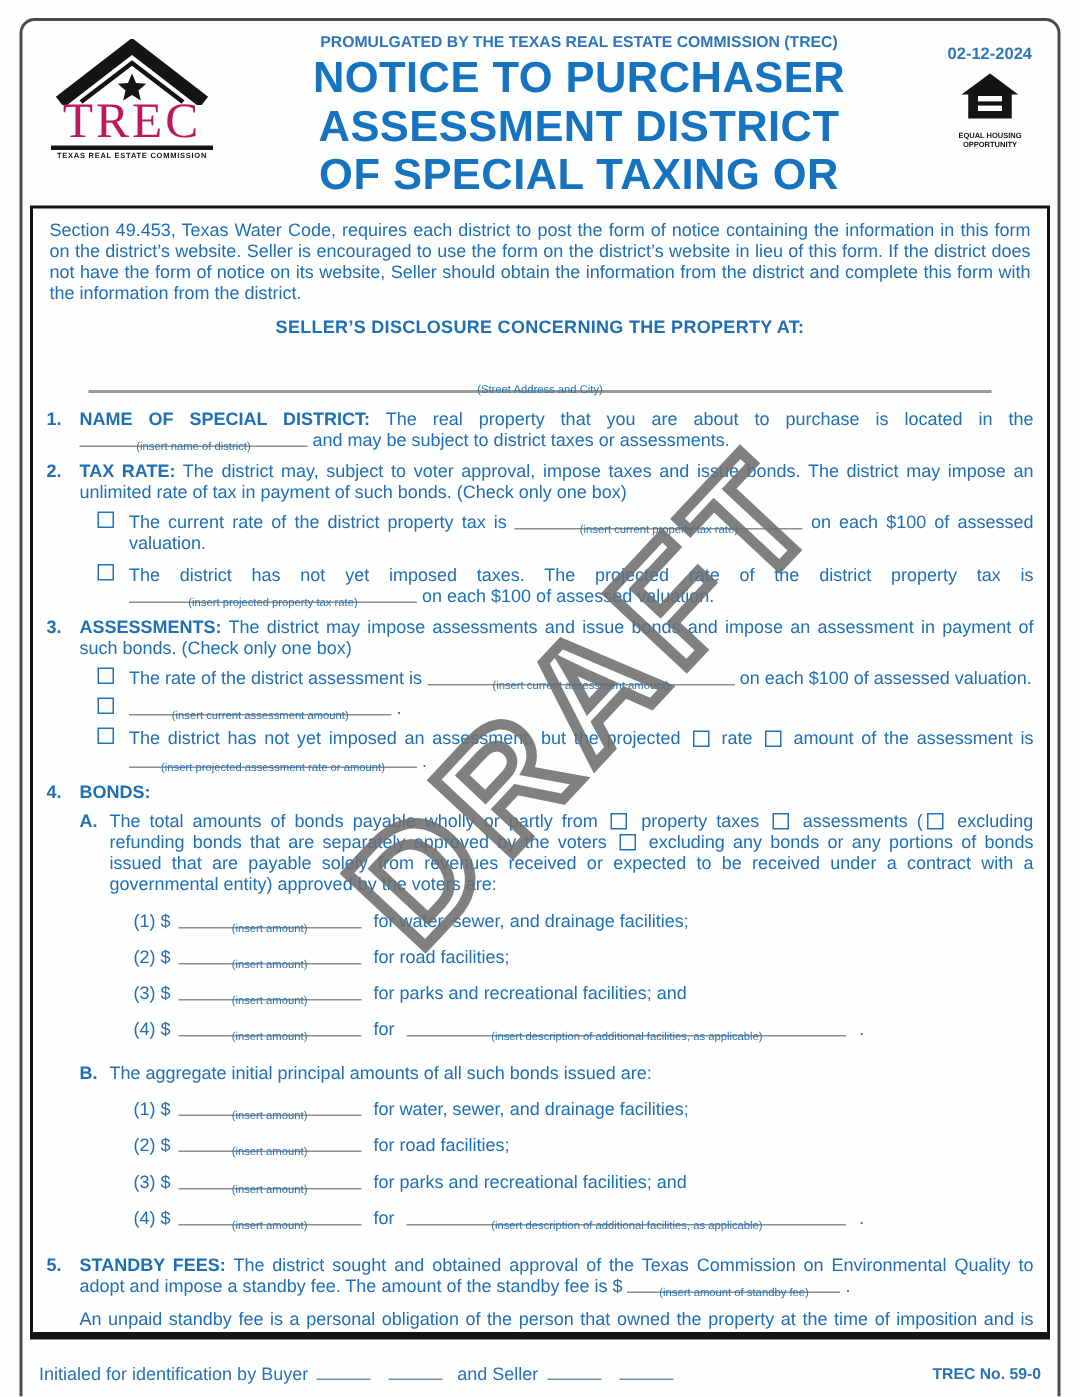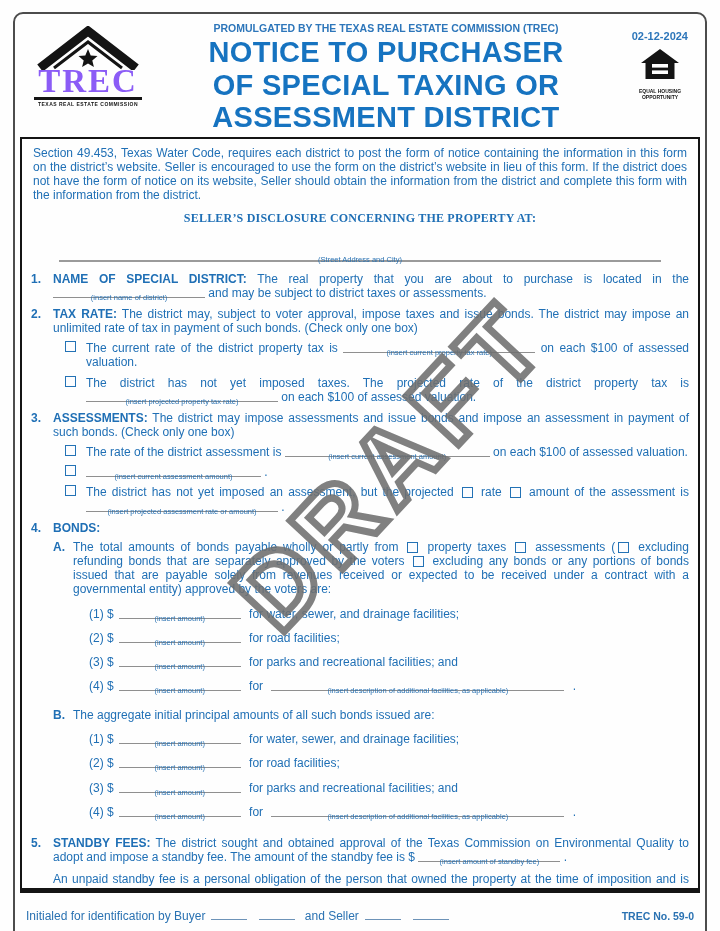--- a/index.html
+++ b/index.html
@@ -8,34 +8,34 @@
     background:#fefefe;overflow:hidden;
     font-family:"Liberation Sans",sans-serif;
     color:#1f6fb5;font-size:12px;line-height:1.18;
   }
   .scan-border{position:absolute;top:12px;left:13px;right:13px;height:950px;
     border:2.5px solid #4c4c4c;border-radius:10px;pointer-events:none;z-index:1;}
   .date{position:absolute;top:30px;right:32px;font-size:11px;font-weight:bold;color:#2d76ba;z-index:2;}
   
   .header{position:relative;display:flex;align-items:flex-start;padding:20px 28px 0 32px;z-index:2;}
   .trec-logo{width:112px;flex:none;text-align:center;margin-top:6px;}
-  .trec-name{font-family:"Liberation Serif",serif;font-weight:bold;font-size:33px;line-height:.85;letter-spacing:2px;color:#8b5cf6;margin-top:-6px;}
+  .trec-name{font-family:"Liberation Serif",serif;font-weight:normal;font-size:33px;line-height:.85;letter-spacing:2px;color:#be185d;margin-top:-6px;}
   .trec-rule{height:3px;background:#141414;margin:2px 2px 2px;}
   .trec-cap{font-size:5px;font-weight:bold;letter-spacing:.5px;color:#141414;white-space:nowrap;}
   .title-block{flex:1;text-align:center;}
   .promulgated{font-size:10.5px;font-weight:bold;color:#2d76ba;margin-top:2px;}
   .form-title{font-size:29px;font-weight:bold;line-height:1.12;color:#1673c0;letter-spacing:.3px;margin-top:2px;text-align:center;}
   .eho-logo{width:64px;flex:none;text-align:center;margin-top:28px;}
   .eho-cap{font-size:5px;font-weight:bold;line-height:1.25;color:#141414;}
   
   .main-box{position:relative;margin:3px 20px 16px 20px;height:756px;box-sizing:border-box;
     border:2.5px solid #141414;border-bottom-width:5px;padding:6px 9px 0 9px;overflow:hidden;z-index:2;}
   .just{text-align:justify;}
   .intro{margin:1px 2px 0 2px;}
-  .disclosure{text-align:center;font-weight:bold;margin-top:9px;letter-spacing:.2px;font-family:Liberation Serif, serif;}
+  .disclosure{text-align:center;font-weight:bold;margin-top:9px;letter-spacing:.2px;}
   .addr-row{margin:22px 28px 10px 28px;}
   .addr-blank{display:block;width:100%;height:12px;border-bottom:2px solid #9a9a9a;position:relative;}
   .sec{display:flex;margin-top:7px;}
   .sec .n{width:22px;flex:none;font-weight:bold;}
   .sec-body{flex:1;}
   .lbl{font-weight:bold;}
   .cb{display:inline-block;width:9px;height:9px;border:1.8px solid #2372b5;background:#fcfdff;vertical-align:-1px;flex:none;}
   .cb.inline{margin:0 3px -1px 3px;}
   .cbrow{display:flex;margin:6px 0 0 12px;}
   .cbrow .t{flex:1;margin-left:10px;}
@@ -79,22 +79,22 @@
       </svg>
       <div class="trec-name">TREC</div>
       <div class="trec-rule"></div>
       <div class="trec-cap">TEXAS REAL ESTATE COMMISSION</div>
     </div>
 
     <div class="title-block">
       <div class="promulgated">PROMULGATED BY THE TEXAS REAL ESTATE COMMISSION (TREC)</div>
       <div class="form-title">
         <div>NOTICE TO PURCHASER</div>
+        <div>ASSESSMENT DISTRICT</div>
         <div>OF SPECIAL TAXING OR</div>
-        <div>ASSESSMENT DISTRICT</div>
       </div>
     </div>
 
     <div class="eho-logo">
       <svg width="42" height="37" viewBox="0 0 42 37">
         <path d="M21 1 L40 15 H35.5 V31 H6.5 V15 H2 Z" fill="#141414"></path>
         <rect x="13" y="16" width="16" height="3.6" fill="#ffffff"></rect>
         <rect x="13" y="22.4" width="16" height="3.6" fill="#ffffff"></rect>
       </svg>
       <div class="eho-cap">EQUAL HOUSING OPPORTUNITY</div>

